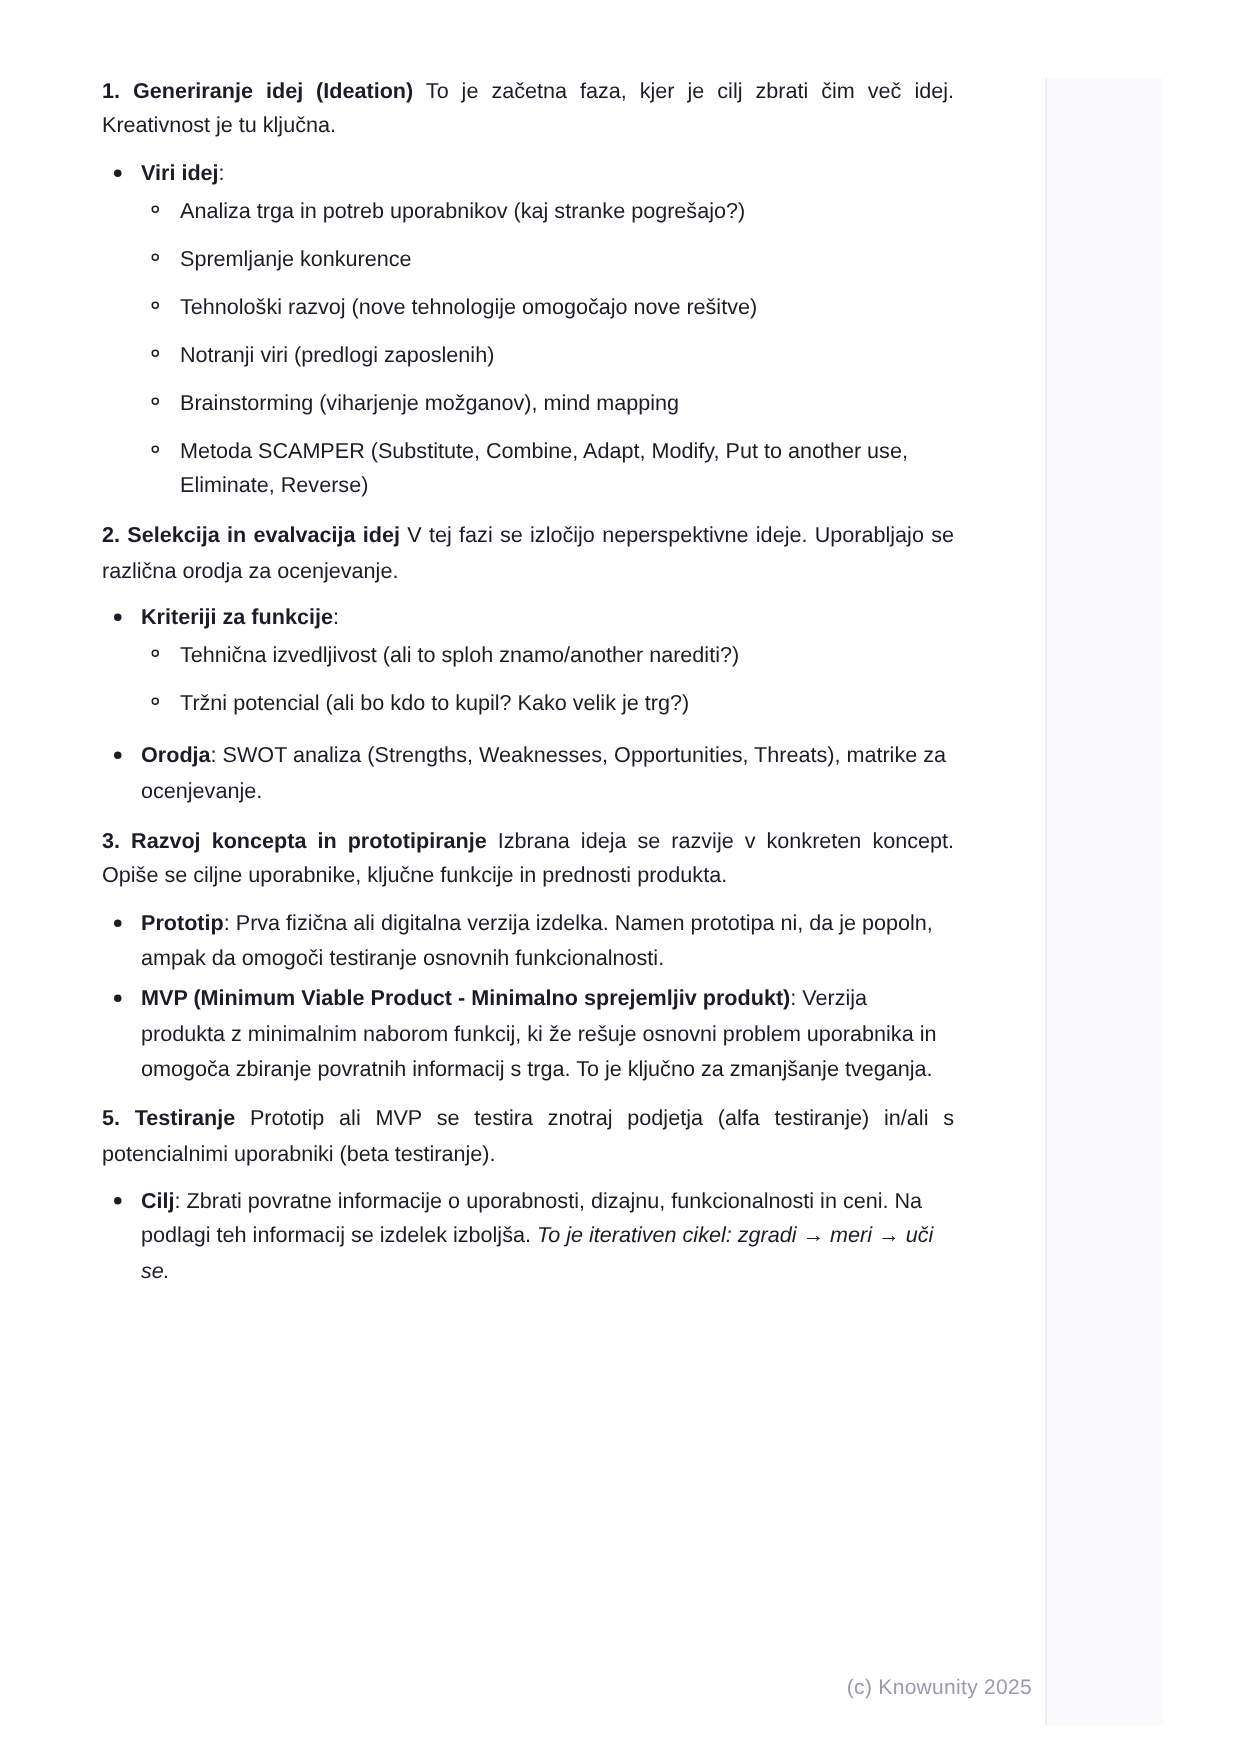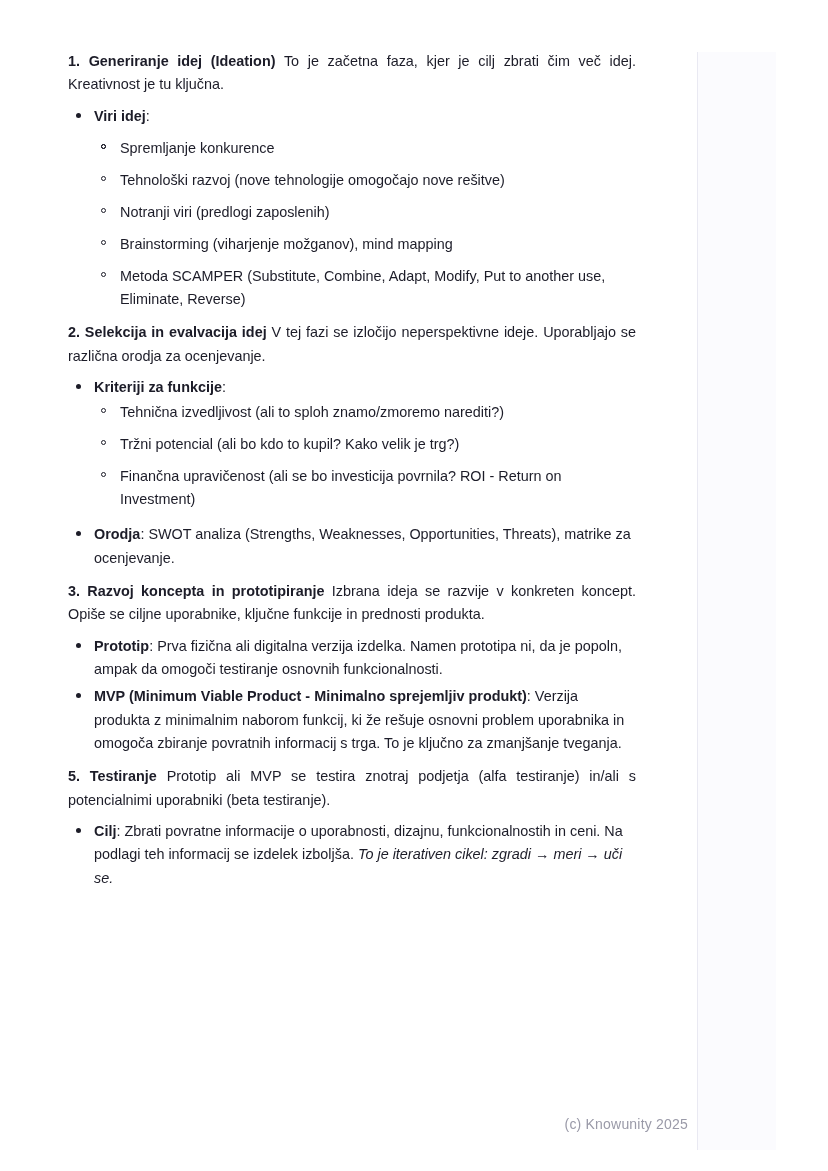--- a/index.html
+++ b/index.html
@@ -124,43 +124,42 @@
 
     <p class="para">
       <span class="lead">1. Generiranje idej (Ideation)</span><span> To je začetna faza, kjer je cilj zbrati čim več idej. Kreativnost je tu ključna.</span>
     </p>
     <ul class="bullets">
       <li>
         <span class="bullet-dot"></span>
         <span class="li-text"><span class="strong">Viri idej</span><span>:</span></span>
         <div class="nested-wrap">
           <ul class="subbullets">
-            <li><span class="bullet-ring"></span></li>
+            <li><span class="bullet-ring"></span><span>Analiza trga in potreb uporabnikov (kaj stranke pogrešajo?)</span></li>
             <li><span class="bullet-ring"></span><span>Spremljanje konkurence</span></li>
             <li><span class="bullet-ring"></span><span>Tehnološki razvoj (nove tehnologije omogočajo nove rešitve)</span></li>
             <li><span class="bullet-ring"></span><span>Notranji viri (predlogi zaposlenih)</span></li>
             <li><span class="bullet-ring"></span><span>Brainstorming (viharjenje možganov), mind mapping</span></li>
             <li><span class="bullet-ring"></span><span>Metoda SCAMPER (Substitute, Combine, Adapt, Modify, Put to another use, Eliminate, Reverse)</span></li>
           </ul>
         </div>
       </li>
     </ul>
 
     <p class="para">
       <span class="lead">2. Selekcija in evalvacija idej</span><span> V tej fazi se izločijo neperspektivne ideje. Uporabljajo se različna orodja za ocenjevanje.</span>
     </p>
     <ul class="bullets">
       <li>
         <span class="bullet-dot"></span>
         <span class="li-text"><span class="strong">Kriteriji za funkcije</span><span>:</span></span>
         <div class="nested-wrap">
           <ul class="subbullets">
-            <li><span class="bullet-ring"></span><span>Tehnična izvedljivost (ali to sploh znamo/zmoremo narediti?)</span></li>
+            <li><span class="bullet-ring"></span><span>Tehnična izvedljivost (ali to sploh znamo/another narediti?)</span></li>
             <li><span class="bullet-ring"></span><span>Tržni potencial (ali bo kdo to kupil? Kako velik je trg?)</span></li>
-            <li><span class="bullet-ring"></span><span>Finančna upravičenost (ali se bo investicija povrnila? ROI - Return on Investment)</span></li>
           </ul>
         </div>
       </li>
       <li style="margin-top:12px;">
         <span class="bullet-dot"></span>
         <span class="li-text"><span class="strong">Orodja</span><span>:</span><span> SWOT analiza (Strengths, Weaknesses, Opportunities, Threats), matrike za ocenjevanje.</span></span>
       </li>
     </ul>
 
     <p class="para">
@@ -176,20 +175,20 @@
         <span class="li-text"><span class="strong">MVP (Minimum Viable Product - Minimalno sprejemljiv produkt)</span><span>:</span><span> Verzija produkta z minimalnim naborom funkcij, ki že rešuje osnovni problem uporabnika in omogoča zbiranje povratnih informacij s trga. To je ključno za zmanjšanje tveganja.</span></span>
       </li>
     </ul>
 
     <p class="para">
       <span class="lead">5. Testiranje</span><span> Prototip ali MVP se testira znotraj podjetja (alfa testiranje) in/ali s potencialnimi uporabniki (beta testiranje).</span>
     </p>
     <ul class="bullets">
       <li>
         <span class="bullet-dot"></span>
-        <span class="li-text"><span class="strong">Cilj</span><span>:</span><span> Zbrati povratne informacije o uporabnosti, dizajnu, funkcionalnostih in ceni. Na podlagi teh informacij se izdelek izboljša. </span><span class="ital">To je iterativen cikel: zgradi → meri → uči se.</span></span>
+        <span class="li-text"><span class="strong">Cilj</span><span>:</span><span> Zbrati povratne informacije o uporabnosti, dizajnu, funkcionalnosti in ceni. Na podlagi teh informacij se izdelek izboljša. </span><span class="ital">To je iterativen cikel: zgradi → meri → uči se.</span></span>
       </li>
     </ul>
 
   </div>
 
   <div class="footer">(c) Knowunity 2025</div>
 </div>
 
 </body></html>

